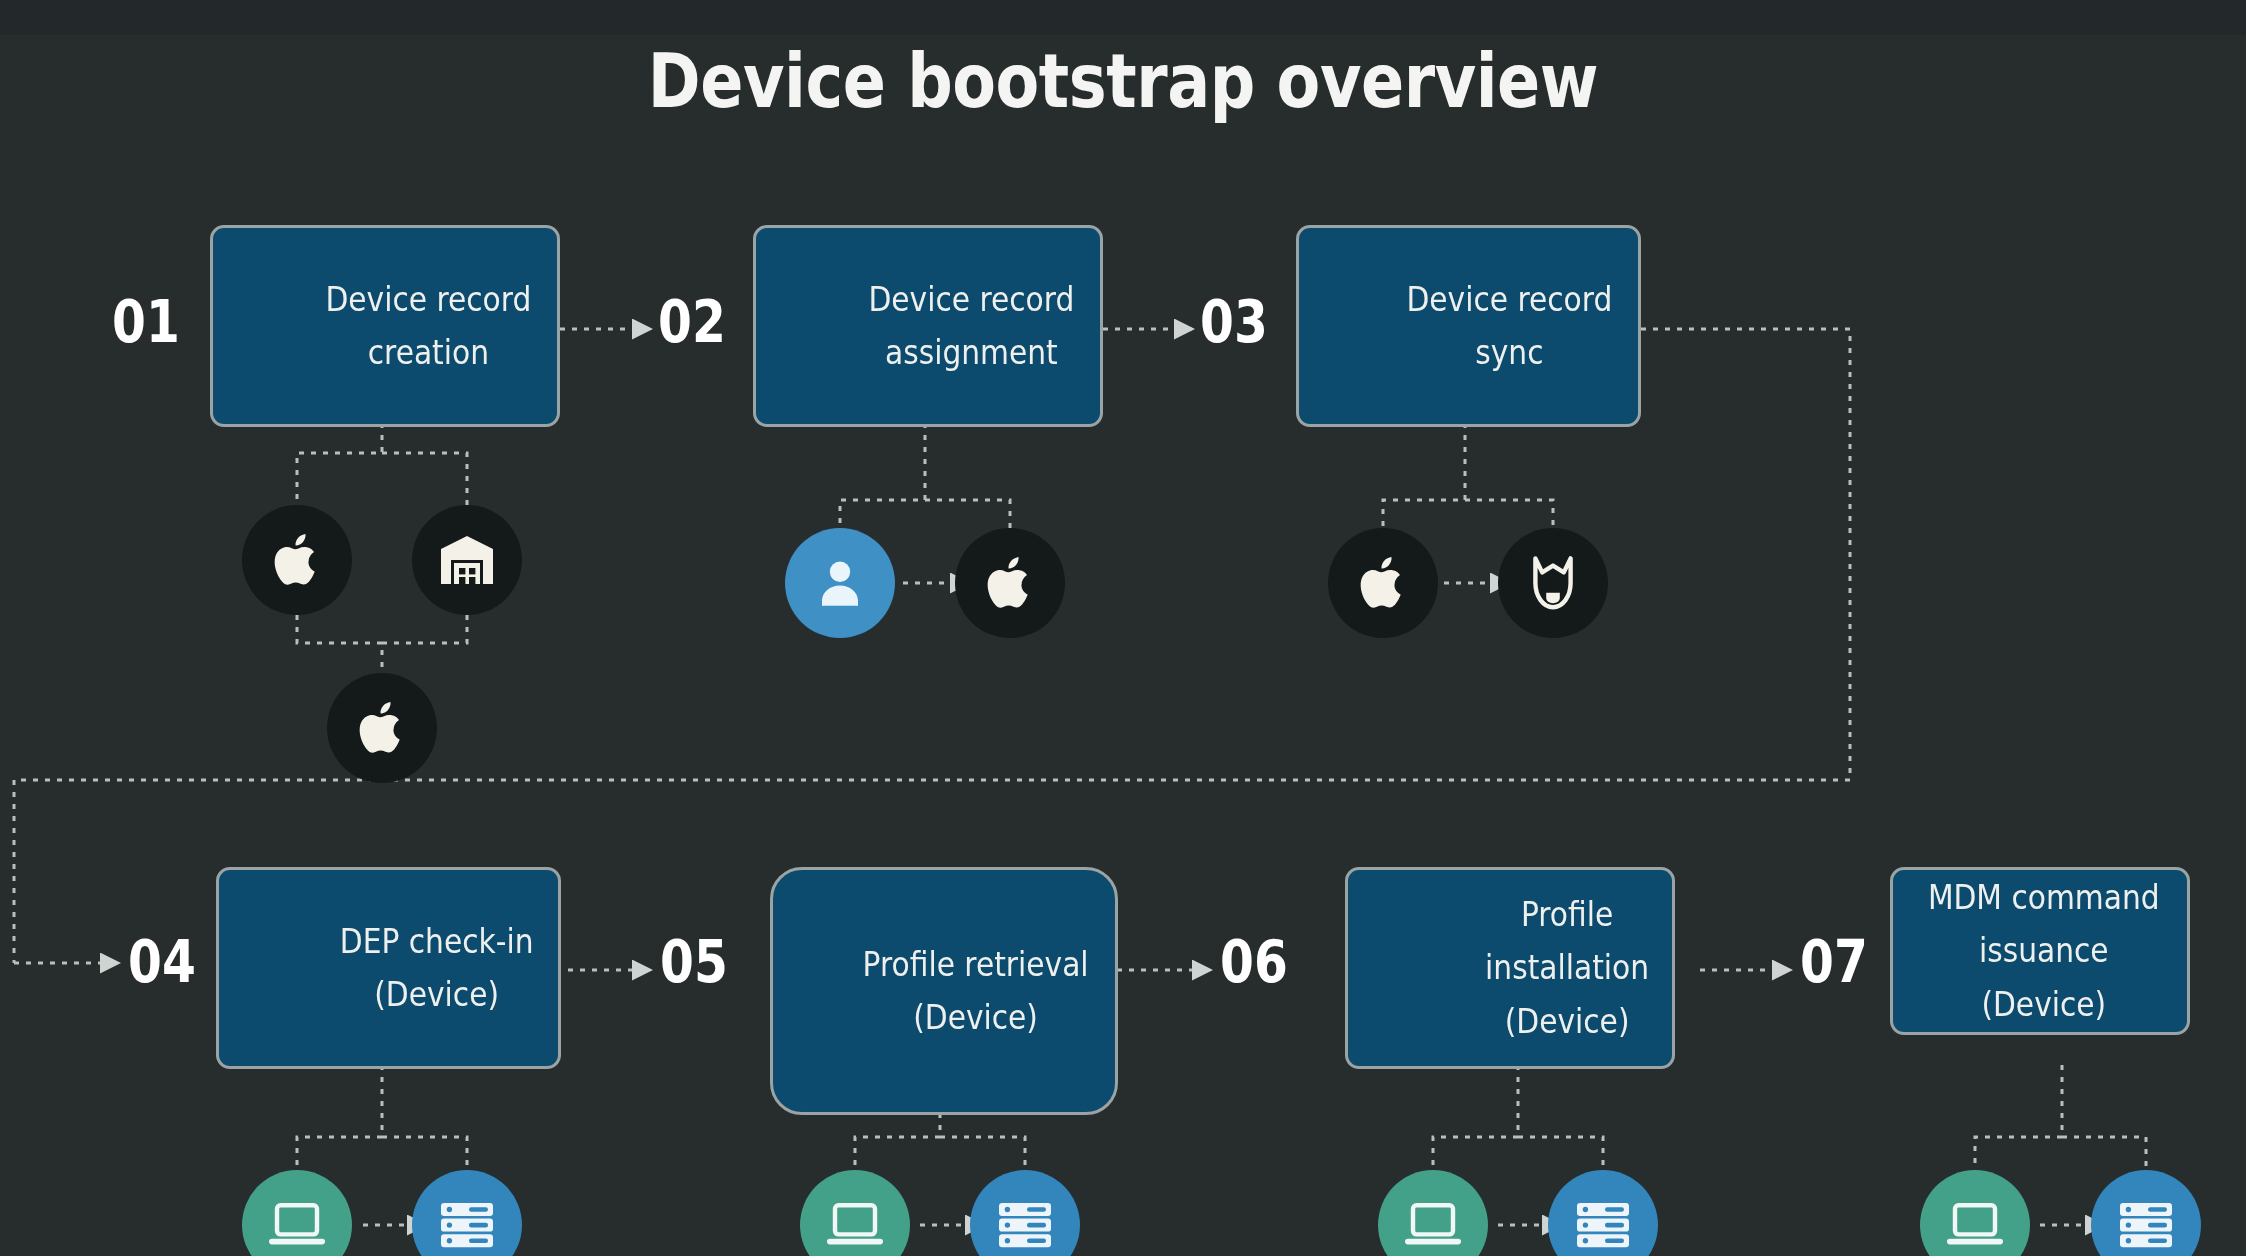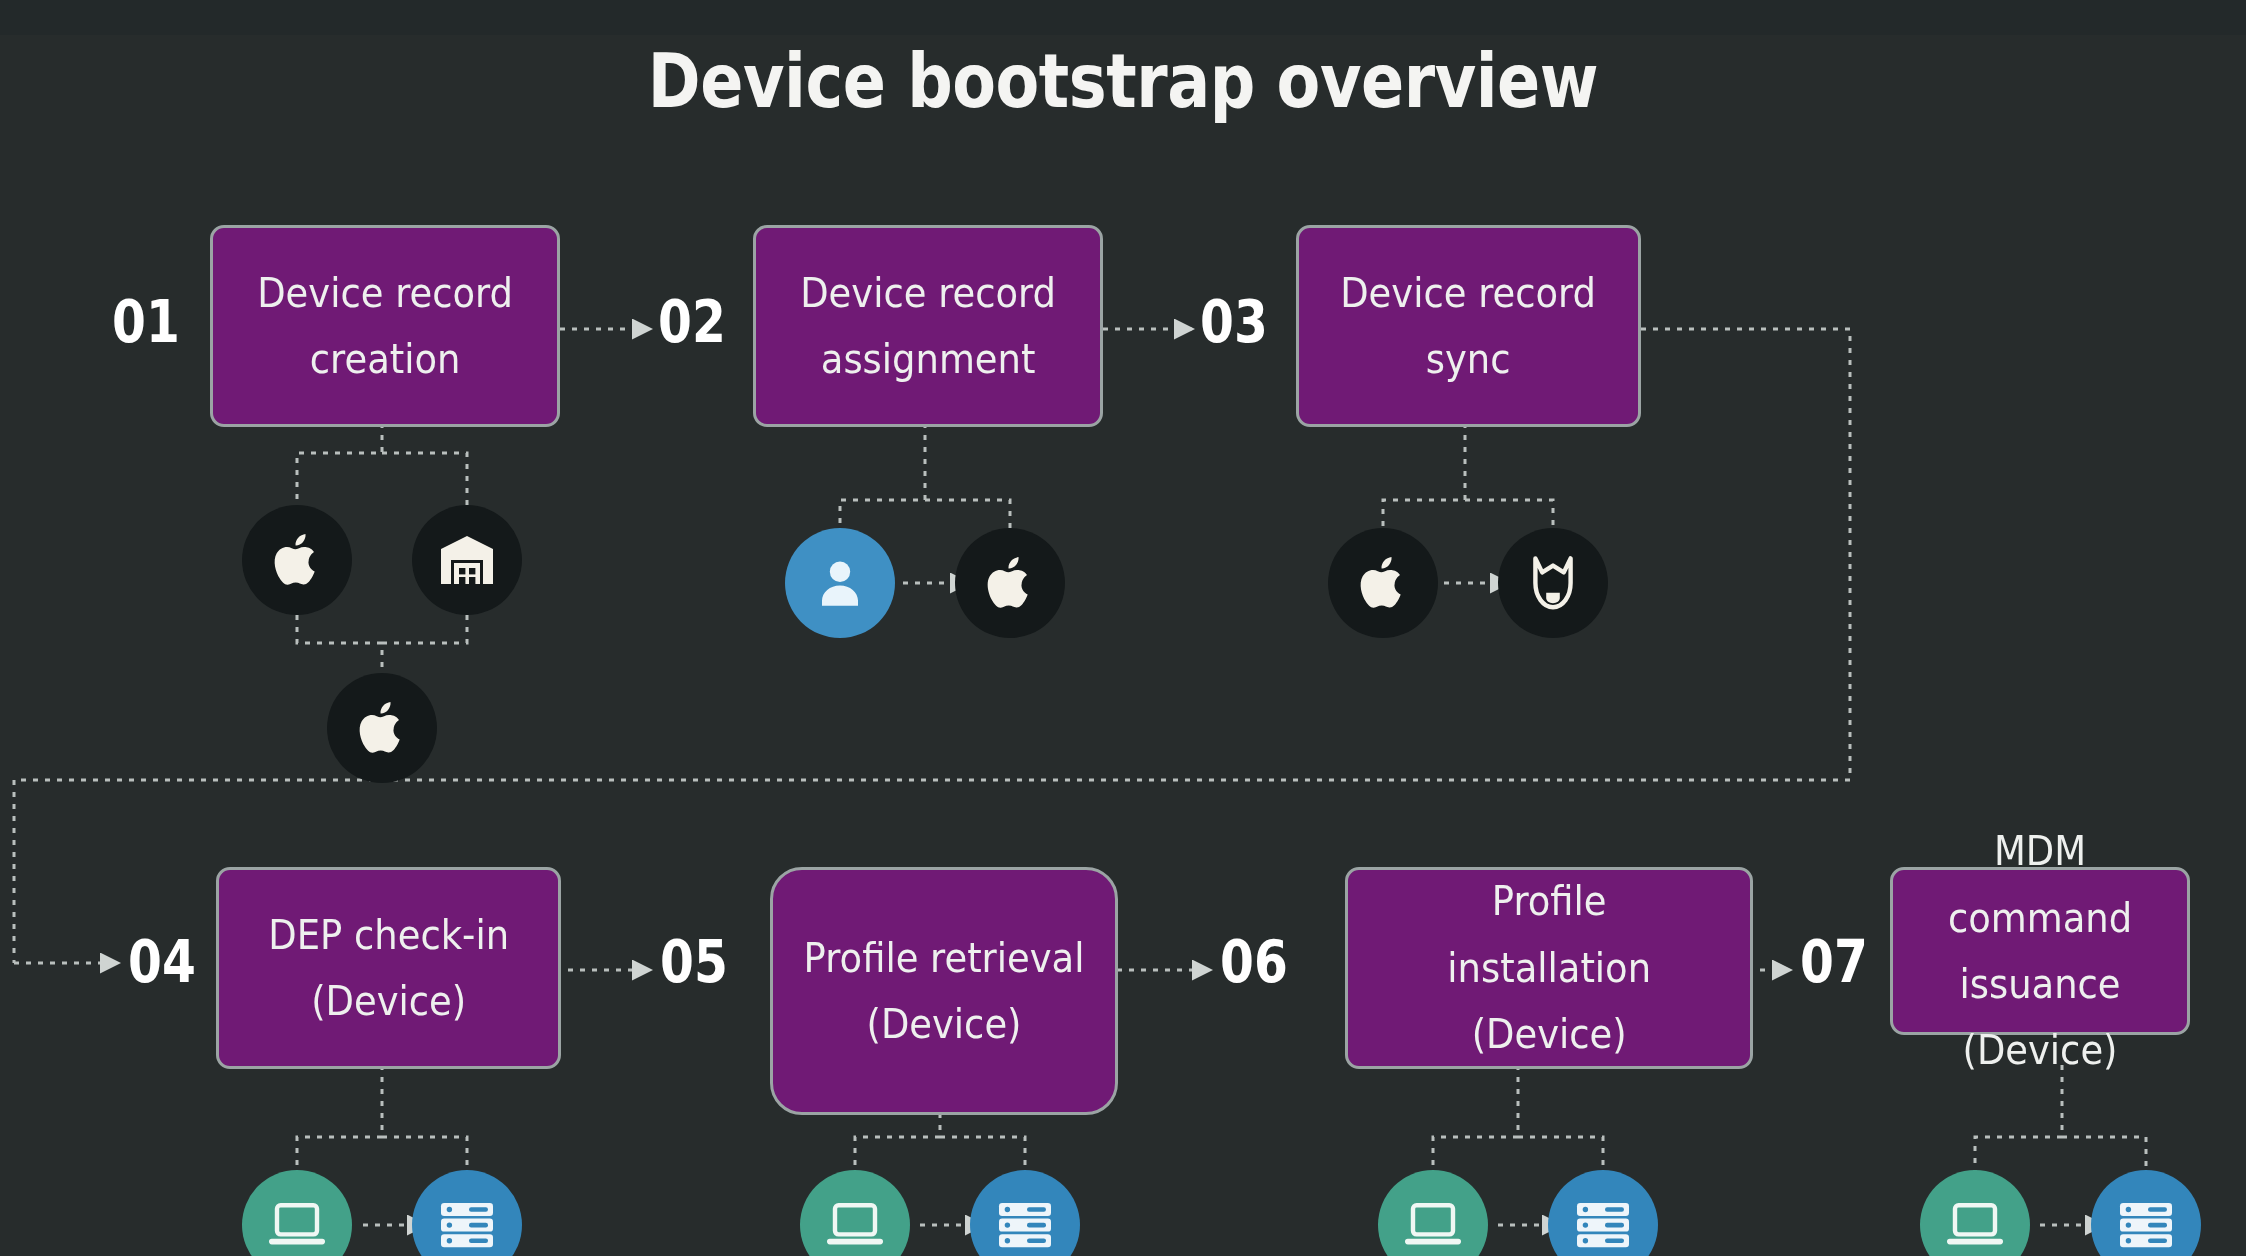--- a/index.html
+++ b/index.html
@@ -39,28 +39,28 @@
     font-family: "DejaVu Sans", "Liberation Sans", sans-serif;
     transform: scaleX(0.86);
     transform-origin: center top;
   }
 
   
   .step-box {
     position: absolute;
     border: 3px solid #9ba4a4;
     border-radius: 14px;
-    background: #701a75;
+    background: #0c4a6e;
     box-sizing: border-box;
     display: flex;
     align-items: center;
-    justify-content: center;
+    justify-content: flex-end;
     text-align: center;
     color: #eef0ee;
-    font-size: 41px;
+    font-size: 33px;
     line-height: 1.62;
     padding: 6px 14px;
     font-family: "DejaVu Sans", "Liberation Sans", sans-serif;
   }
   .step-box .boxlabel {
     transform: scaleX(0.9);
     display: block;
     white-space: pre-line;
   }
 
@@ -173,21 +173,21 @@
 (Device)</span>
   </div>
 
   <div class="step-num" style="left:660px; top:898px;">05</div>
   <div class="step-box" style="left:770px; top:832px; width:348px; height:248px;border-radius:32px;">
     <span class="boxlabel">Profile retrieval
 (Device)</span>
   </div>
 
   <div class="step-num" style="left:1220px; top:898px;">06</div>
-  <div class="step-box" style="left:1345px; top:832px; width:408px; height:202px;">
+  <div class="step-box" style="left:1345px; top:832px; width:330px; height:202px;">
     <span class="boxlabel">Profile
 installation
 (Device)</span>
   </div>
 
   <div class="step-num" style="left:1800px; top:898px;">07</div>
   <div class="step-box" style="left:1890px; top:832px; width:300px; height:168px;">
     <span class="boxlabel">MDM command
 issuance
 (Device)</span>

